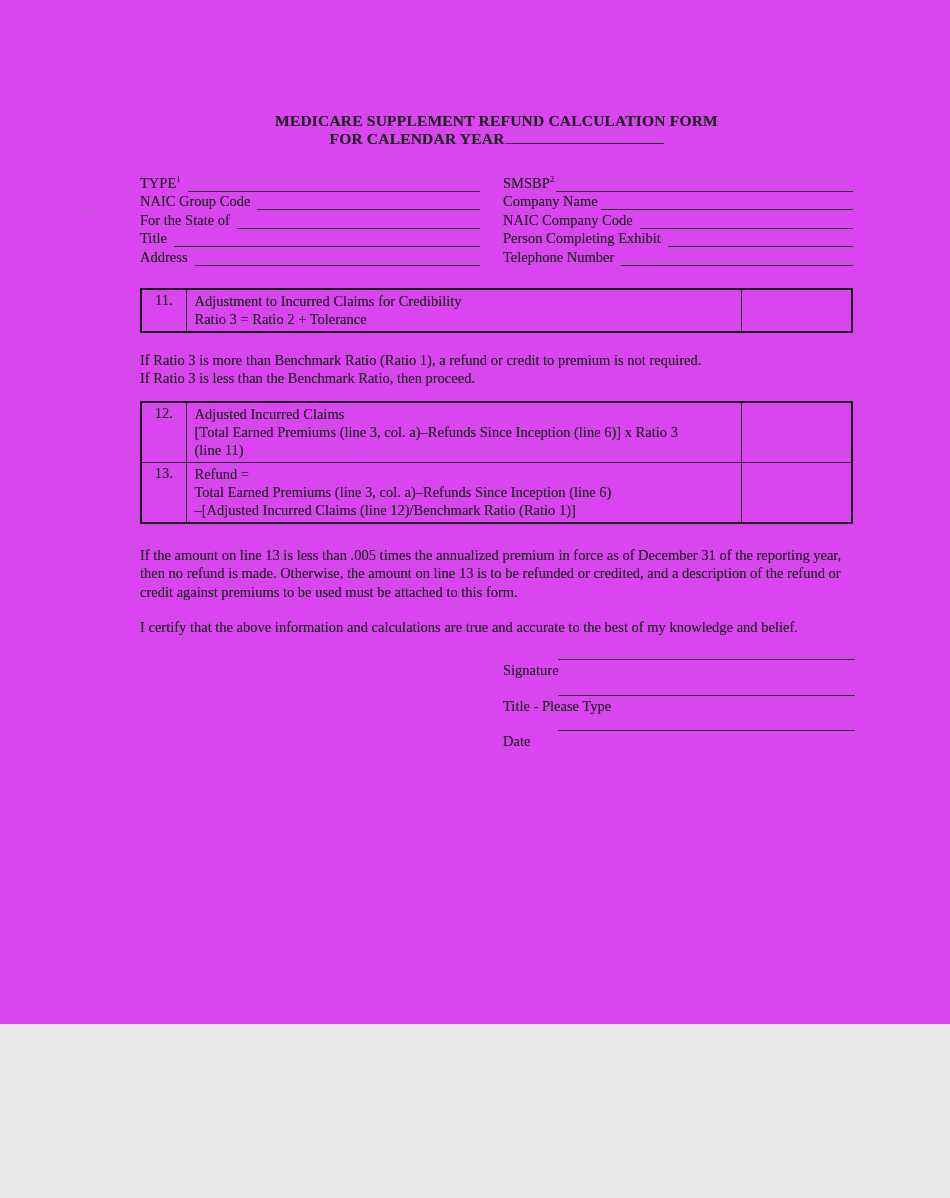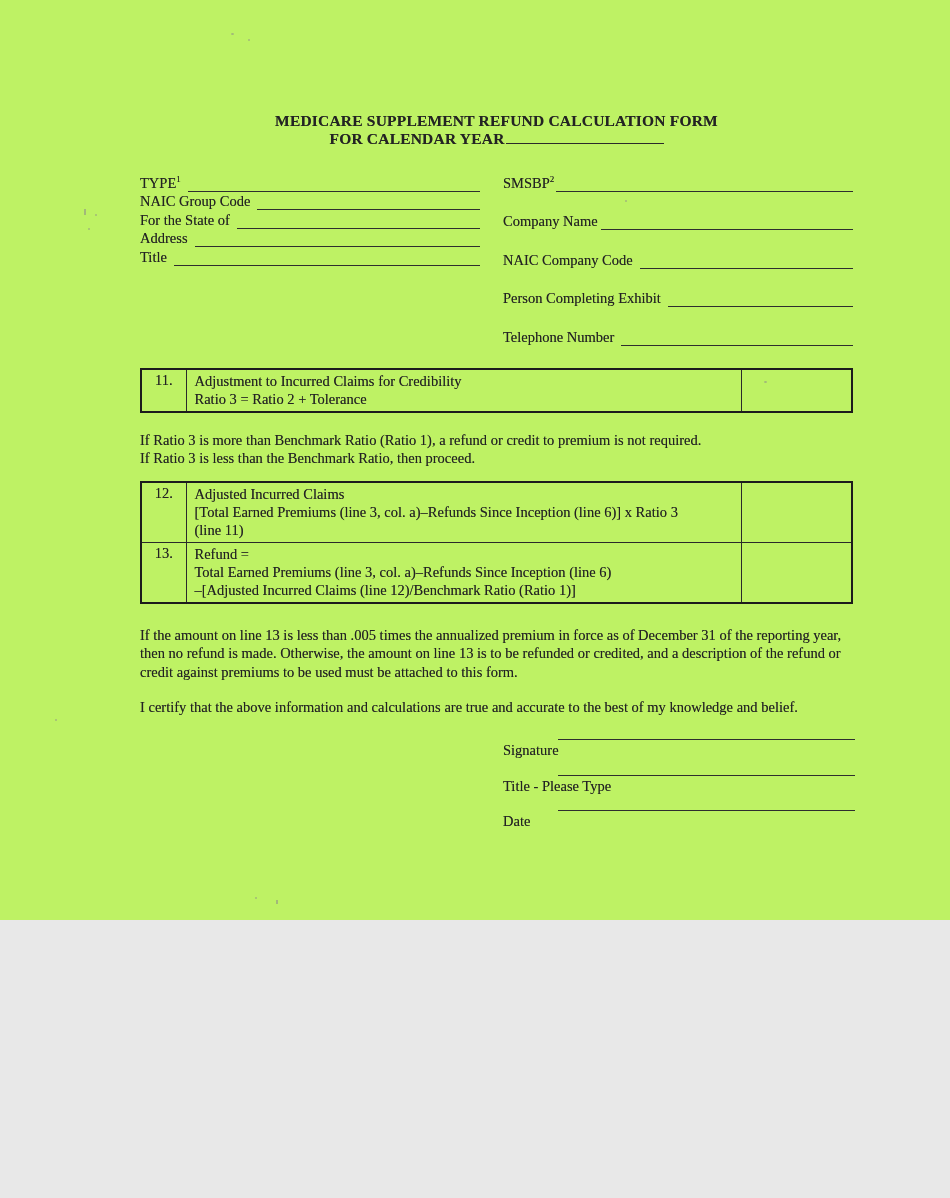--- a/index.html
+++ b/index.html
@@ -1,21 +1,21 @@
 <!DOCTYPE html>
 <html><head>
 <meta charset="utf-8">
 <style>
   * { margin: 0; padding: 0; box-sizing: border-box; }
   html, body { background: #e8e8e8; }
   .page {
     position: relative;
     width: 950px;
-    height: 920px;
-    background: #bef264;
+    height: 1024px;
+    background: #d946ef;
     font-family: "Liberation Serif", "DejaVu Serif", serif;
     color: #232323;
     overflow: hidden;
     text-shadow: 0 0 0.5px rgba(40,40,40,0.55);
   }
   .content {
     position: absolute;
     left: 140px;
     top: 112px;
     width: 713px;
@@ -29,21 +29,21 @@
     width: 158px;
     border-bottom: 1.5px solid #2a2a2a;
     height: 13px;
     margin-left: 1px;
   }
 
   
   .fields { display: flex; gap: 23px; margin-bottom: 22px; }
   .fields-col { display: flex; flex-direction: column; }
   .fields-col.left  { width: 340px; }
-  .fields-col.right { flex: 1; gap: 20px; }
+  .fields-col.right { flex: 1; }
   .field-row { display: flex; align-items: flex-end; height: 18.5px; font-size: 14.5px; white-space: nowrap; }
   .field-label { padding-right: 7px; }
   .field-line { flex: 1; border-bottom: 1.3px solid #2e2e2e; height: 14px; min-width: 30px; }
   sup.fnote { font-size: 9px; vertical-align: super; line-height: 0; }
 
   
   table.calc {
     width: 713px;
     border-collapse: collapse;
     border: 2.5px solid #1c1c1c;
@@ -99,25 +99,25 @@
         </div>
         <div class="field-row">
           <span class="field-label">NAIC Group Code</span>
           <span class="field-line"></span>
         </div>
         <div class="field-row">
           <span class="field-label">For the State of</span>
           <span class="field-line"></span>
         </div>
         <div class="field-row">
+          <span class="field-label">Title</span>
+          <span class="field-line"></span>
+        </div>
+        <div class="field-row">
           <span class="field-label">Address</span>
-          <span class="field-line"></span>
-        </div>
-        <div class="field-row">
-          <span class="field-label">Title</span>
           <span class="field-line"></span>
         </div>
       </div>
       <div class="fields-col right">
         <div class="field-row">
           <span class="field-label" style="padding-right:2px;"><span>SMSBP</span><sup class="fnote">2</sup></span>
           <span class="field-line"></span>
         </div>
         <div class="field-row">
           <span class="field-label" style="padding-right:3px;">Company Name</span>

